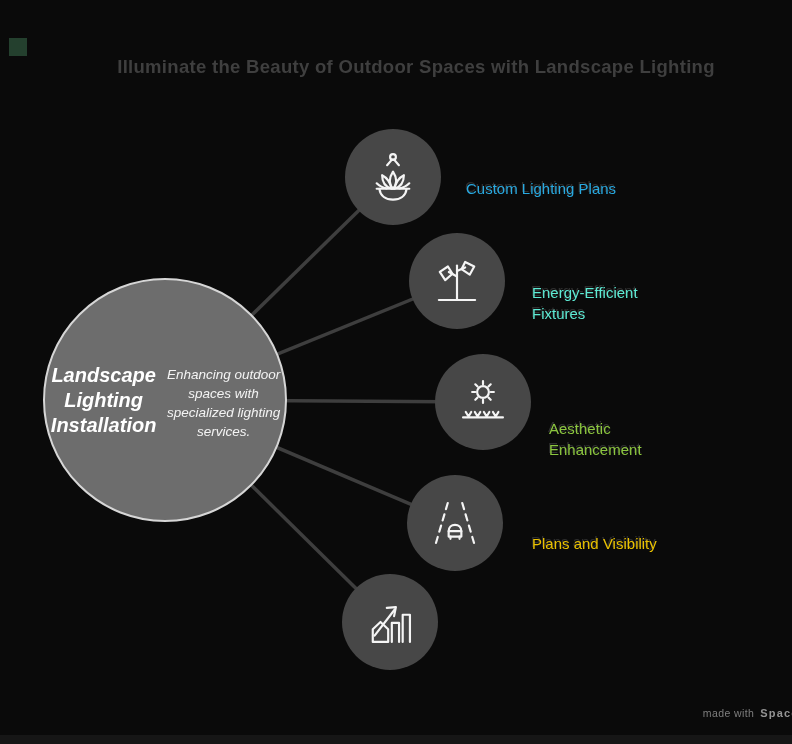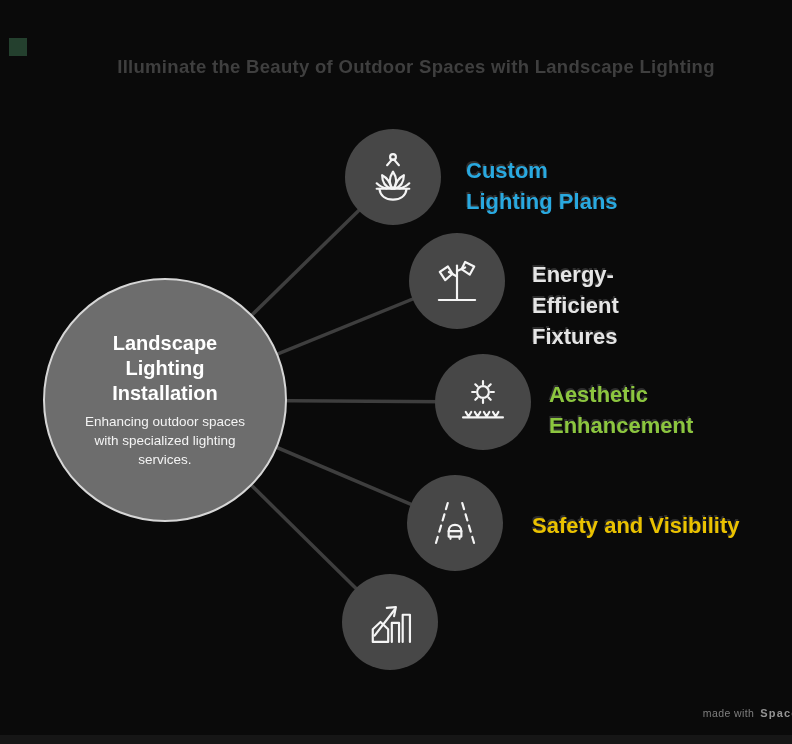--- a/index.html
+++ b/index.html
@@ -20,48 +20,50 @@
     font-size:18.5px;font-weight:700;letter-spacing:.3px;
     white-space:nowrap;overflow:hidden;
   }
   .connectors{position:absolute;left:0;top:0;width:792px;height:744px;}
   .connectors line{stroke:currentColor;stroke-width:3.5;}
   .center-node{
     position:absolute;left:43px;top:278px;width:244px;height:244px;
     border-radius:50%;
     border:2px solid #d6d6d6;
     box-sizing:border-box;
-    display:flex;flex-direction:column;align-items:center;justify-content:center;
+    display:flex;align-items:center;justify-content:center;
     text-align:center;
+    font-style:italic;
   }
   .center-title{
     width:170px;color:#ffffff;font-weight:700;font-size:20px;line-height:1.25;
   }
   .center-desc{
     width:178px;color:#f4f4f4;font-size:13.5px;line-height:1.42;margin-top:6px;
   }
   .node{
     position:absolute;width:96px;height:96px;border-radius:50%;
     display:flex;align-items:center;justify-content:center;
   }
   .node svg{width:58px;height:58px;}
   .node svg *{fill:none;stroke:#f5f5f5;stroke-width:2.4;stroke-linecap:round;stroke-linejoin:round;}
   .n1{left:345px;top:129px;}
   .n2{left:409px;top:233px;}
   .n3{left:435px;top:354px;}
   .n4{left:407px;top:475px;}
   .n5{left:342px;top:574px;}
   .branch-label{
     position:absolute;
-    font-size:22px;font-weight:700;line-height:1.4;
+    font-size:15px;font-weight:400;line-height:1.4;
     text-shadow:-1px -2px 0 rgba(125,125,125,0.32);
+    margin-top:22px;
   }
   .l1{left:466px;top:156px;width:165px;}
   .l2{left:532px;top:260px;width:160px;}
-  .l3{left:549px;top:380px;width:150px;}
+  .l3{left:549px;top:396px;width:150px;}
   .l4{left:532px;top:511px;width:230px;}
   .l5{left:464px;top:600px;width:160px;}
   .watermark{
     position:absolute;right:26px;top:707px;
     font-size:10.5px;color:#7f7f7f;letter-spacing:.4px;
     display:flex;align-items:flex-start;gap:6px;
   }
   .watermark .brand{font-weight:700;font-size:11px;color:#949494;letter-spacing:1.2px;}
   .footer-bar{
     position:absolute;left:0;right:0;bottom:0;height:9px;background:#161616;
@@ -107,21 +109,21 @@
   <div class="node n2" style="background-color: rgb(71, 71, 71);">
     <svg viewBox="0 0 64 64">
       <path d="M12 53 L52 53"></path>
       <path d="M32 53 L32 15"></path>
       <path d="M32 21 L41 17"></path>
       <path d="M41 11 L51 16 L46 25 L37 19 Z"></path>
       <path d="M32 27 L23 22"></path>
       <path d="M22 16 L13 22 L19 31 L27 24 Z"></path>
     </svg>
   </div>
-  <div class="branch-label l2" style="color: #e5e5e5;">Energy-Efficient Fixtures</div>
+  <div class="branch-label l2" style="color: #5eead4;">Energy-Efficient Fixtures</div>
 
   <div class="node n3" style="background-color: rgb(71, 71, 71);">
     <svg viewBox="0 0 64 64">
       <circle cx="32" cy="21" r="6.5"></circle>
       <path d="M32 9 L32 12.5 M32 29.5 L32 33 M20 21 L23.5 21 M40.5 21 L44 21"></path>
       <path d="M23.5 12.5 L26 15 M38 27 L40.5 29.5 M40.5 12.5 L38 15 M26 27 L23.5 29.5"></path>
       <path d="M10 49 L54 49"></path>
       <path d="M13 43 L16 48 L19 43"></path>
       <path d="M23 43 L26 48 L29 43"></path>
       <path d="M33 43 L36 48 L39 43"></path>
@@ -132,21 +134,21 @@
 
   <div class="node n4" style="background-color: rgb(71, 71, 71);">
     <svg viewBox="0 0 64 64">
       <line x1="24" y1="10" x2="11" y2="54" stroke-dasharray="7 6"></line>
       <line x1="40" y1="10" x2="53" y2="54" stroke-dasharray="7 6"></line>
       <path d="M25 47 V41 C25 36.5 28 34 32 34 C36 34 39 36.5 39 41 V47 Z"></path>
       <path d="M25 41 H39"></path>
       <path d="M27 47 L27 49.5 M37 47 L37 49.5"></path>
     </svg>
   </div>
-  <div class="branch-label l4" style="color: rgb(234, 194, 0);">Safety and Visibility</div>
+  <div class="branch-label l4" style="color: rgb(234, 194, 0);">Plans and Visibility</div>
 
   <div class="node n5" style="background-color: rgb(71, 71, 71);">
     <svg viewBox="0 0 64 64">
       <path d="M13 54 V40 L21.5 32 L30 40 V54 Z"></path>
       <path d="M34 54 V33 H42 V54"></path>
       <path d="M46 54 V24 H54 V54"></path>
       <path d="M15 47 L37 18.5"></path>
       <path d="M28.5 16.5 L38.5 15.5 L36.5 25.5"></path>
     </svg>
   </div>

